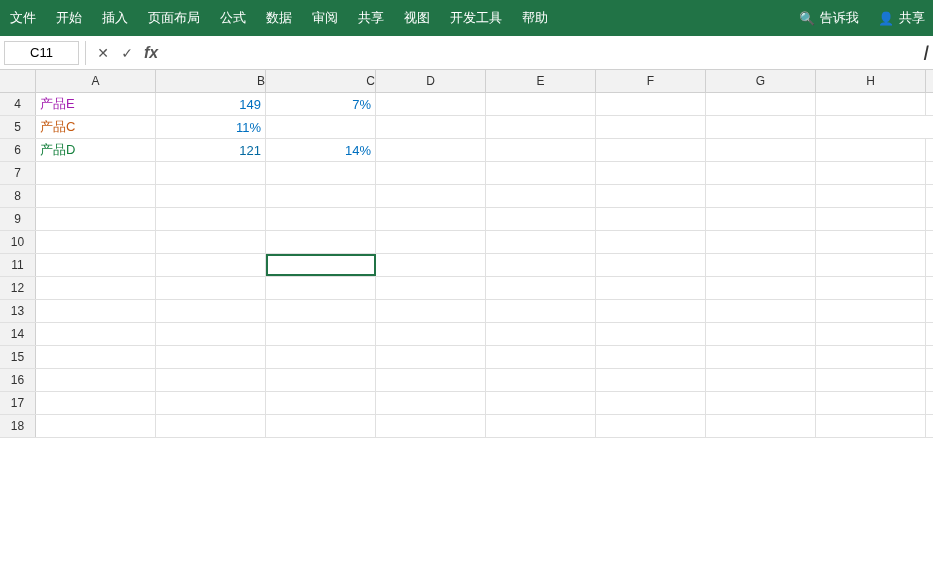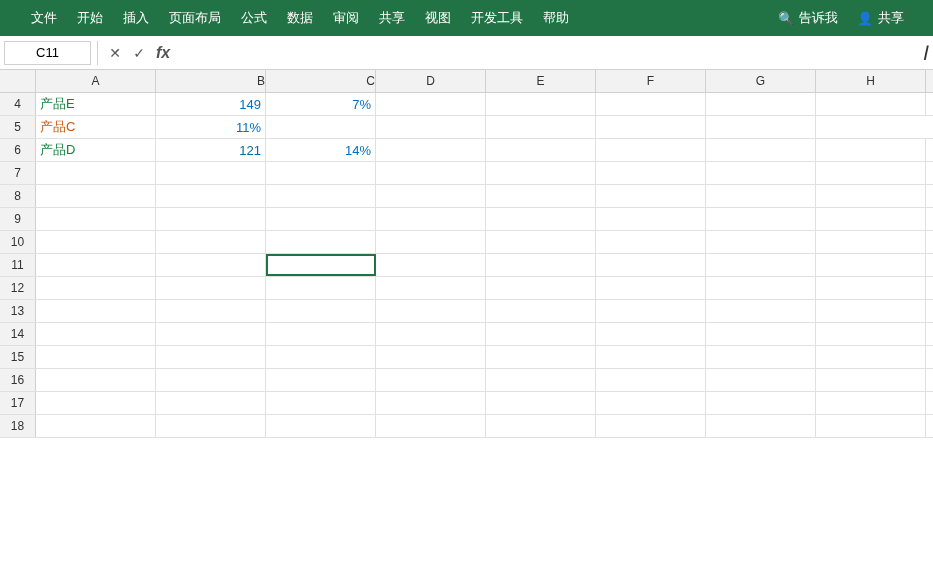--- a/index.html
+++ b/index.html
@@ -5,21 +5,21 @@
     * { margin: 0; padding: 0; box-sizing: border-box; }
     body { font-family: 'Microsoft YaHei', SimSun, Arial, sans-serif; font-size: 13px; background: #fff; width: 933px; height: 566px; overflow: hidden; }
 
     
     #menubar {
       background: #217346;
       color: #fff;
       display: flex;
       align-items: center;
       height: 36px;
-      padding: 0 21px;
+      padding: 0 0;
     }
     .menu-item {
       padding: 6px 10px;
       cursor: pointer;
       font-size: 13px;
       white-space: nowrap;
     }
     .menu-spacer { flex: 1; }
     .menu-right {
       display: flex;
@@ -39,21 +39,21 @@
     #formulabar {
       display: flex;
       align-items: center;
       height: 34px;
       border-bottom: 1px solid #d0d0d0;
       background: #fff;
       padding: 0 4px;
       gap: 2px;
     }
     #cell-ref {
-      width: 87px;
+      width: 75px;
       border: 1px solid #d0d0d0;
       height: 24px;
       padding: 0 4px;
       font-size: 13px;
       text-align: center;
     }
     .formula-sep {
       width: 1px;
       background: #d0d0d0;
       height: 24px;
@@ -216,21 +216,21 @@
     <div class="col-header cell-e">E</div>
     <div class="col-header cell-f">F</div>
     <div class="col-header cell-g">G</div>
     <div class="col-header cell-h">H</div>
   </div>
 
   <div id="grid-body">
 
   <div class="grid-row">
         <div class="row-header">4</div>
-        <div class="grid-cell cell-a" style="color: #15803d; text-align: right;">产品E</div>
+        <div class="grid-cell cell-a" style="color: #a21caf; text-align: right;">产品E</div>
         <div class="grid-cell cell-b" style="color: rgb(0, 112, 192);">149</div>
         <div class="grid-cell cell-c" style="color: rgb(0, 112, 192);">7%</div>
         <div class="grid-cell cell-d"></div>
         <div class="grid-cell cell-e"></div>
         <div class="grid-cell cell-f"></div>
         <div class="grid-cell cell-g"></div>
         <div class="grid-cell cell-h"></div>
       </div>
       <div class="grid-row">
         <div class="row-header">5</div>

